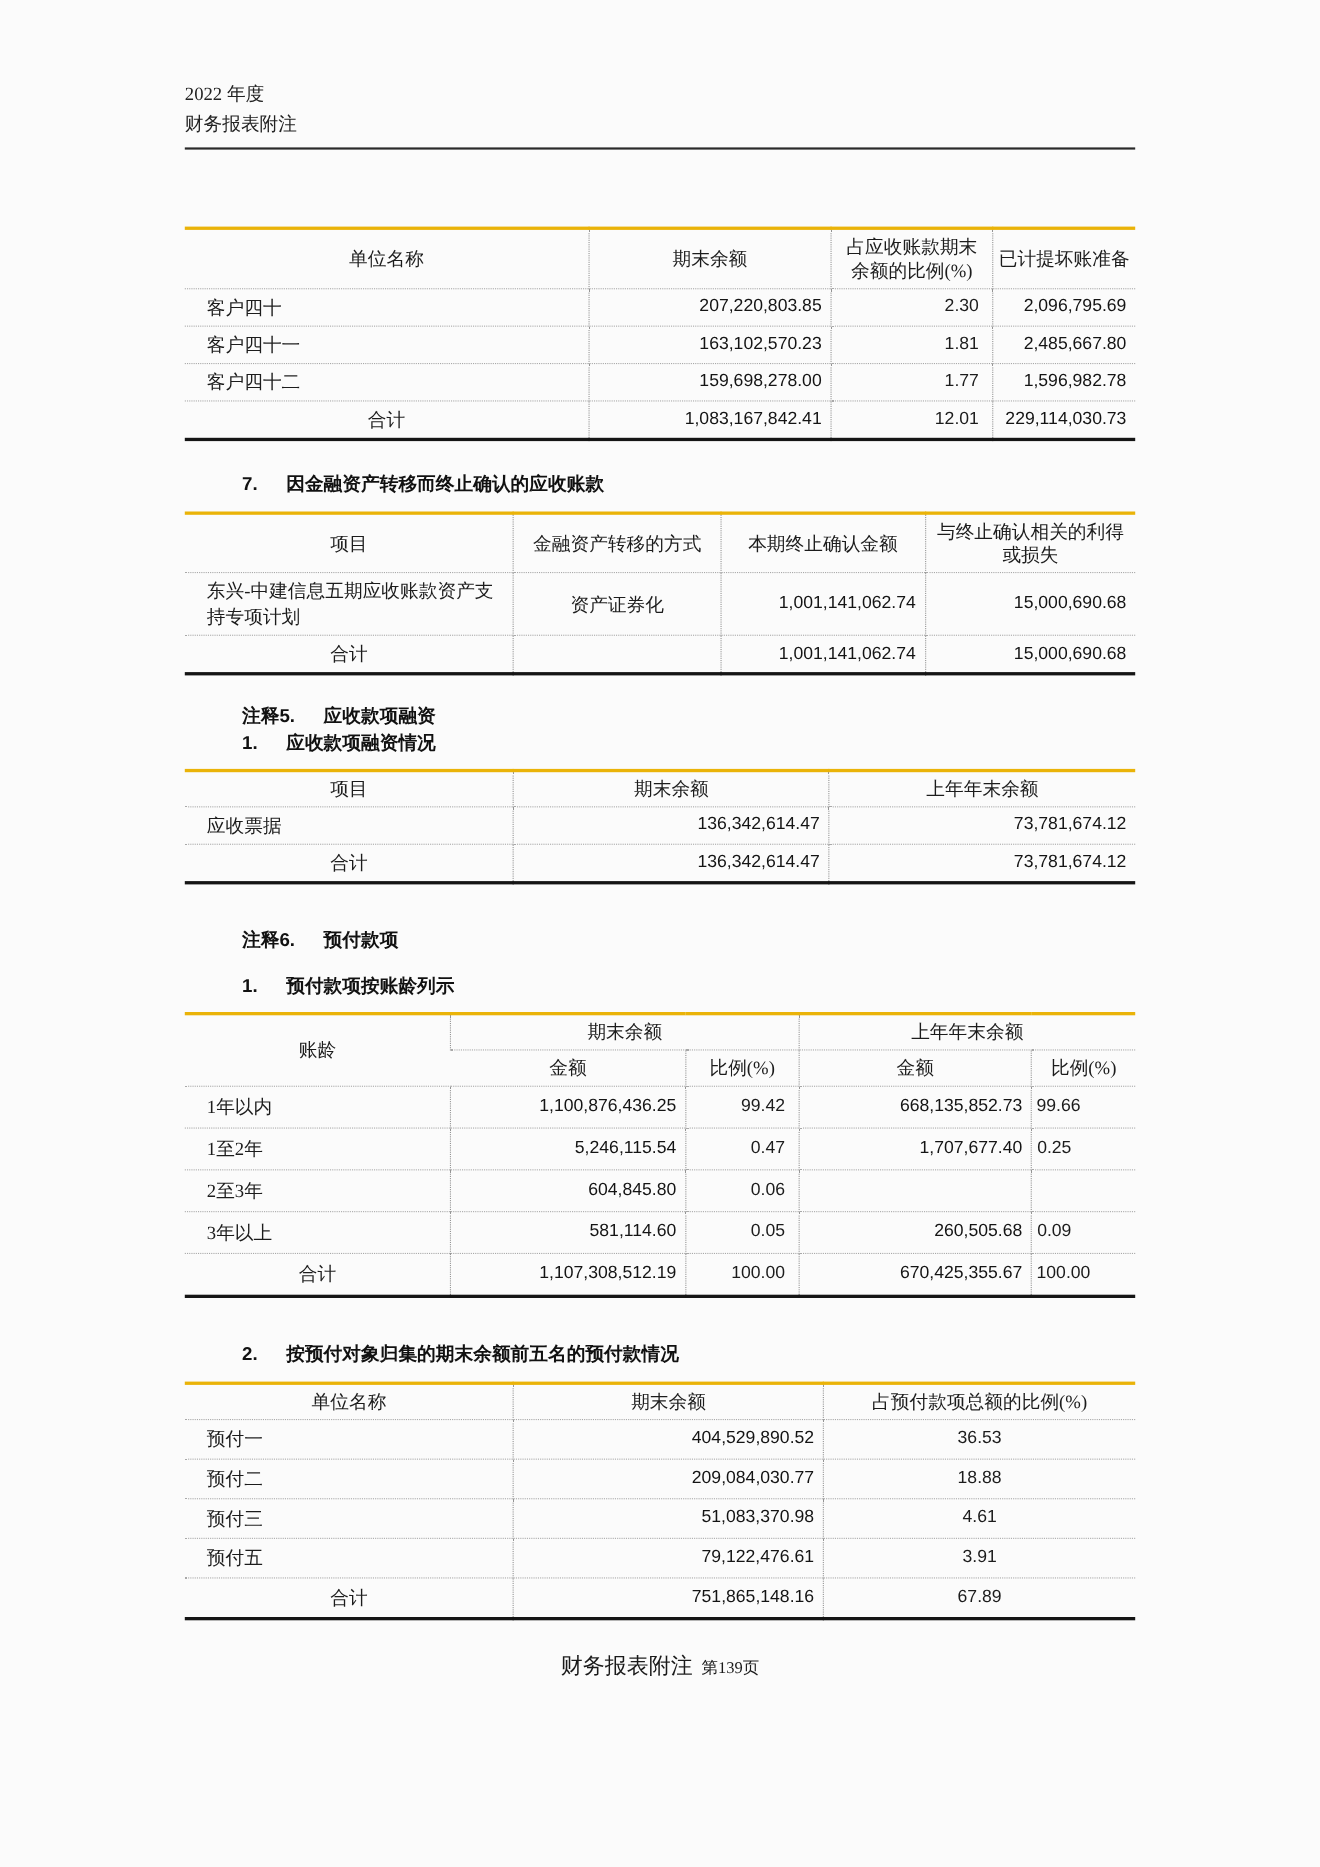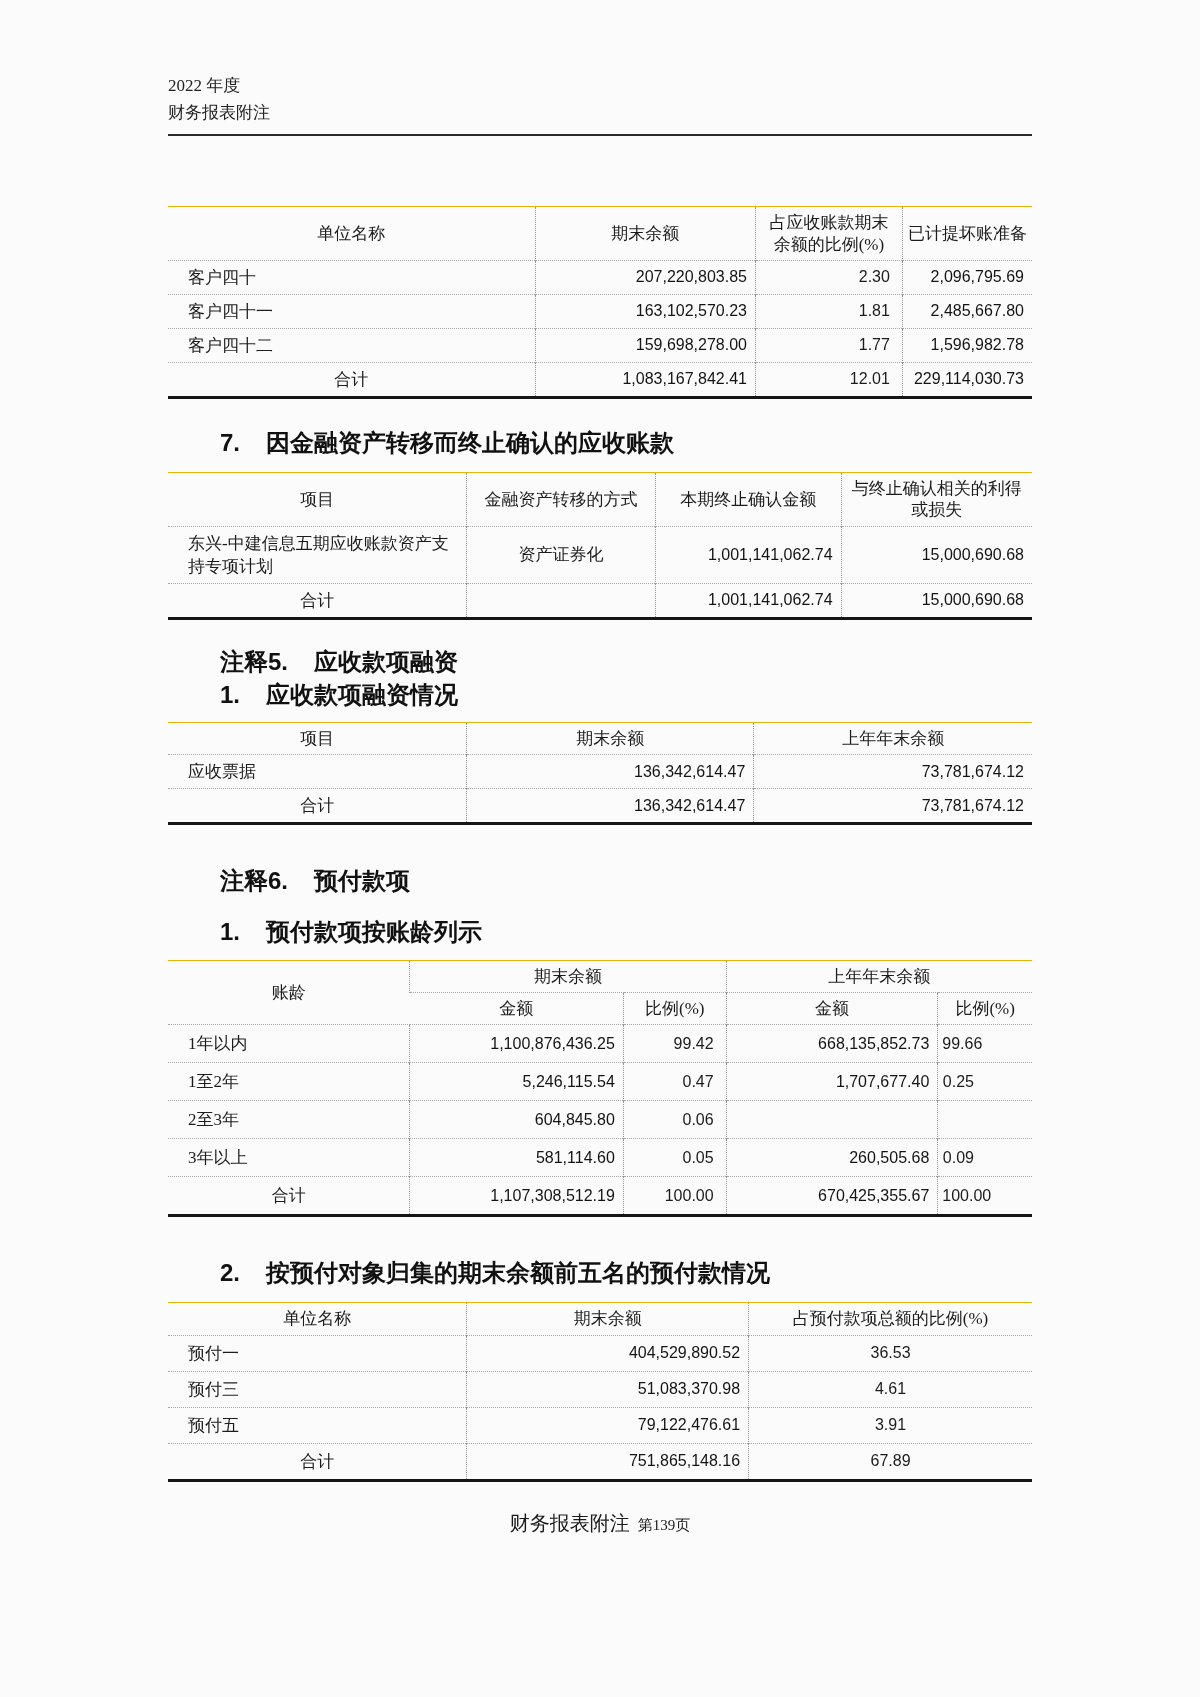--- a/index.html
+++ b/index.html
@@ -11,40 +11,40 @@
     position: relative;
     overflow: hidden;
   }
   .content { width: 864px; margin-left: 168px; padding-top: 72px; }
 
   
   .doc-header { font-size: 17px; line-height: 1.6; color: #222; }
   .header-rule { border: none; border-top: 2px solid #2a2a2a; margin: 8px 0 0 0; }
 
   
-  .heading { font-family: "Liberation Sans", "DejaVu Sans", sans-serif; font-weight: bold; font-size: 24px; color: #111; padding-left: 52px; line-height: 1.3; }
+  .heading { font-family: "Liberation Sans", "DejaVu Sans", sans-serif; font-weight: bold; font-size: 17px; color: #111; padding-left: 52px; line-height: 1.3; }
   .heading .h-num { margin-right: 26px; }
   .mt-table1 { margin-top: 70px; }
   .mt-s7 { margin-top: 28px; }
   .mt-table2 { margin-top: 14px; }
   .mt-note5 { margin-top: 26px; }
   .mt-note5-1 { margin-top: 2px; }
   .mt-table3 { margin-top: 12px; }
   .mt-note6 { margin-top: 40px; }
   .mt-note6-1 { margin-top: 20px; }
   .mt-table4 { margin-top: 12px; }
   .mt-note6-2 { margin-top: 40px; }
   .mt-table5 { margin-top: 14px; }
 
   
   table {
     width: 100%;
     border-collapse: collapse;
     table-layout: fixed;
-    border-top: 1px solid #eab308;
+    border-top: 3px solid #eab308;
     border-bottom: 3px solid #151515;
   }
   th, td {
     border-left: 1px dotted #949494;
     border-top: 1px dotted #a8a8a8;
     font-size: 17px;
     font-weight: normal;
     padding: 5px 4px;
     vertical-align: middle;
     overflow: hidden;
@@ -278,20 +278,25 @@
         <th>占预付款项总额的比例(%)</th>
       </tr>
     </thead>
     <tbody>
       <tr>
         <td class="cell-label">预付一</td>
         <td class="cell-num">404,529,890.52</td>
         <td class="cell-pct-center">36.53</td>
       </tr>
       <tr>
+        <td class="cell-label">预付二</td>
+        <td class="cell-num">209,084,030.77</td>
+        <td class="cell-pct-center">18.88</td>
+      </tr>
+      <tr>
         <td class="cell-label">预付三</td>
         <td class="cell-num">51,083,370.98</td>
         <td class="cell-pct-center">4.61</td>
       </tr>
       <tr>
         <td class="cell-label">预付五</td>
         <td class="cell-num">79,122,476.61</td>
         <td class="cell-pct-center">3.91</td>
       </tr>
       <tr>

